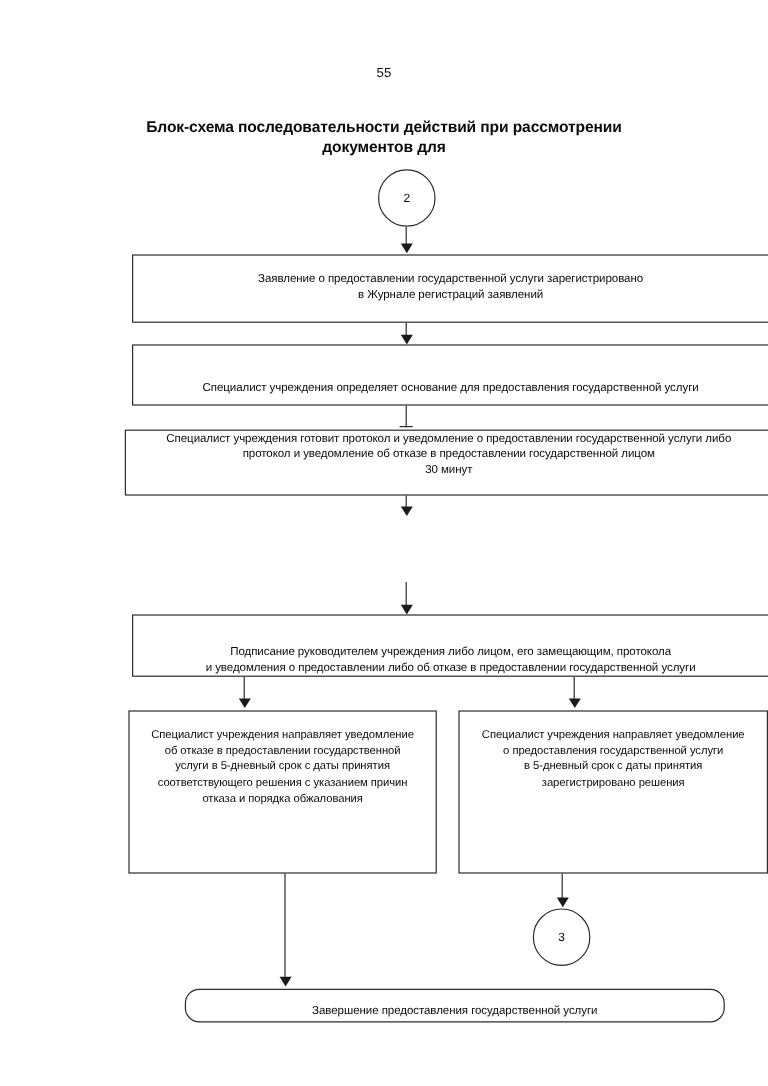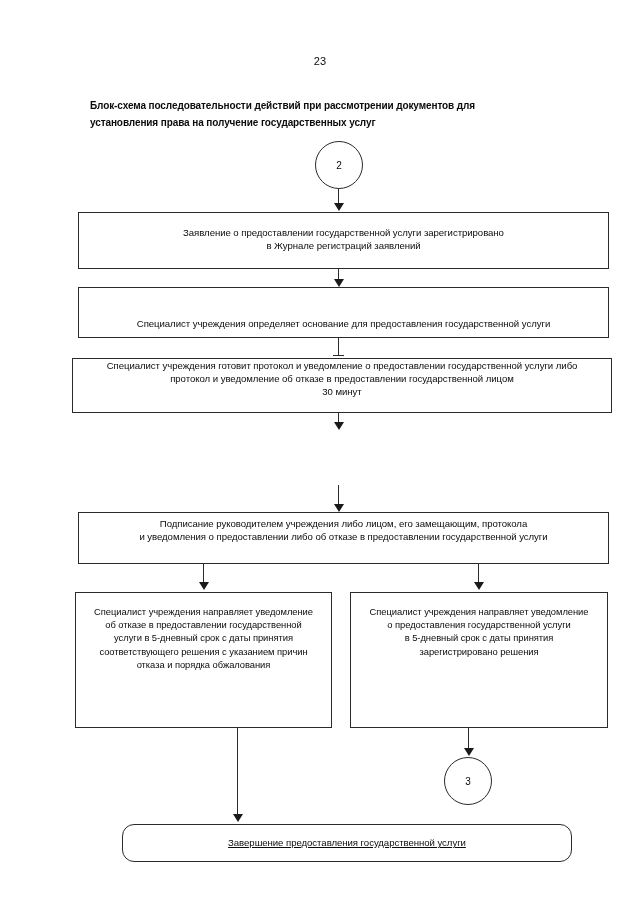--- a/index.html
+++ b/index.html
@@ -31,65 +31,65 @@
     font-size: 11px;
     letter-spacing: 0.2px;
   }
 
   
   .title {
     position: absolute;
     top: 97px;
     left: 90px;
     width: 460px;
-    text-align: left;
-    font-size: 10px;
+    text-align: center;
+    font-size: 13px;
     font-weight: bold;
     line-height: 17px;
     letter-spacing: -0.1px;
   }
   .title .line { display: block; }
 
   
   .box {
     position: absolute;
     border: 1px solid #2b2b2b;
     background: #ffffff;
     box-sizing: border-box;
     display: flex;
     align-items: flex-start;
     justify-content: center;
+    margin-left: 32px;
   }
   .box .txt {
     display: block;
     width: 100%;
     text-align: center;
     font-size: 9.6px;
     line-height: 13.2px;
     letter-spacing: -0.05px;
   }
   .box .txt .line { display: block; white-space: nowrap; }
 
   .box.b1 { left: 78px;  top: 212px; width: 531px; height: 57px; padding-top: 13px; }
   .box.b2 { left: 78px;  top: 287px; width: 531px; height: 51px; padding-top: 29px; }
   .box.b3 { left: 72px;  top: 358px; width: 540px; height: 55px; padding-top: 0; }
   .box.b4 { left: 78px;  top: 430px; width: 531px; height: 55px; padding-top: 6px; }
-  .box.b5 { left: 78px;  top: 512px; width: 531px; height: 52px; padding-top: 4px; }
+  .box.b5 { left: 78px;  top: 512px; width: 531px; height: 52px; padding-top: 28px; align-items: flex-end; }
   .box.bleft  { left: 75px;  top: 592px; width: 257px; height: 136px; padding-top: 12px; }
   .box.bright { left: 350px; top: 592px; width: 258px; height: 136px; padding-top: 12px; }
 
   .box.bleft .txt .line,
   .box.bright .txt .line { font-size: 9.4px; }
 
   
   .box.bend {
-    left: 122px; top: 824px; width: 450px; height: 38px;
+    left: 122px; top: 824px; width: 450px; height: 28px;
     border-radius: 12px;
     padding-top: 11px;
-    text-decoration: underline;
   }
 
   
   .circle {
     position: absolute;
     border: 1px solid #2b2b2b;
     border-radius: 50%;
     background: #ffffff;
     box-sizing: border-box;
     display: flex;
@@ -119,25 +119,24 @@
     height: 1px;
     width: 11px;
     background: #2b2b2b;
   }
 </style>
 </head>
 <body>
 
 <div class="page">
 
-  <div class="page-number">23</div>
+  <div class="page-number">55</div>
 
   <div class="title">
     <span class="line">Блок-схема последовательности действий при рассмотрении документов для</span>
-    <span class="line">установления права на получение государственных услуг</span>
   </div>
 
   <div class="circle c-top">
     <span>2</span>
   </div>
   <div class="vline" style="left:338px; top:189px; height:15px;"></div>
   <div class="arrow" style="left:334px; top:203px;"></div>
 
   <div class="box b1">
     <span class="txt">

